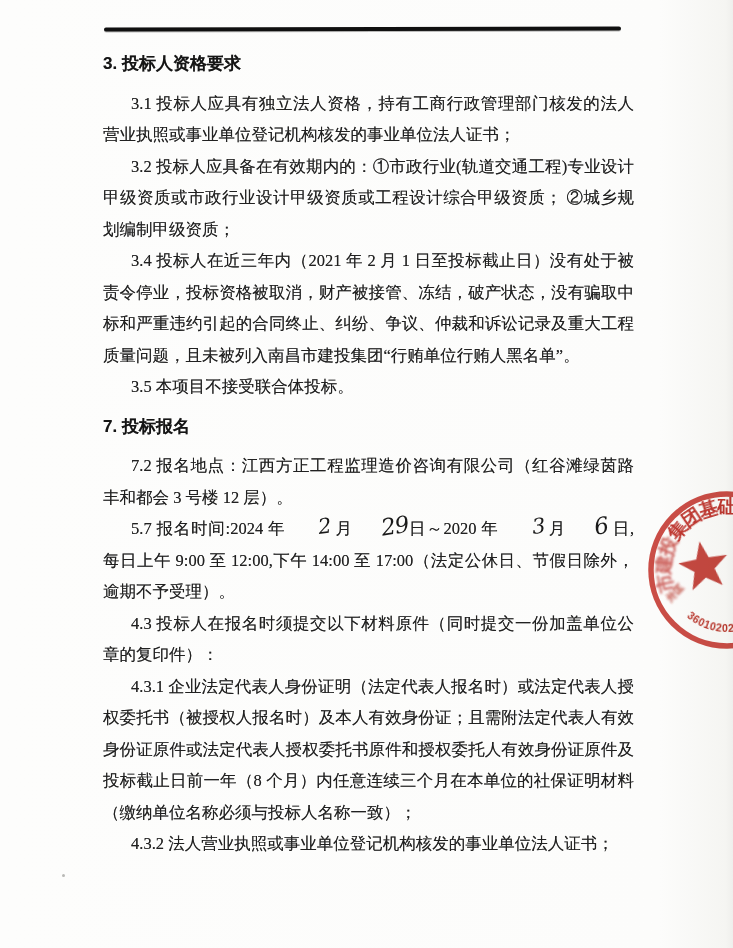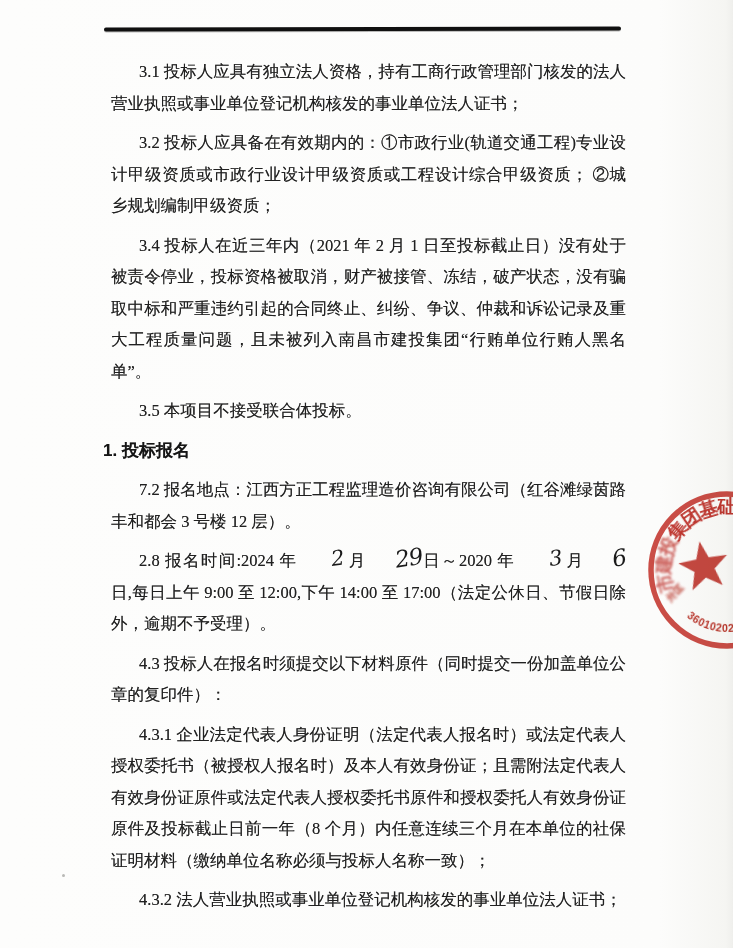--- a/index.html
+++ b/index.html
@@ -21,21 +21,21 @@
     text-align:justify;
     text-shadow:0 0 .3px rgba(25,25,25,.55);
     word-break:break-all;
   }
   .hd{
     margin:8px 0;font-weight:bold;font-size:17px;
     font-family:"Liberation Sans","DejaVu Sans",sans-serif;
     text-align:left;color:#151515;
   }
   .hd.first{margin-top:0;}
-  .para{margin:8px;text-indent:28px;}
+  .para{margin:0;text-indent:28px;}
   .hw{
     display:inline-block;
     font-family:"DejaVu Serif",serif;font-style:italic;
     font-size:21px;line-height:0;letter-spacing:-1px;
     transform:rotate(-7deg) translateY(1px);
     color:#1a1a1a;text-shadow:none;
   }
   .hw.day{font-size:23px;transform:rotate(-9deg) translateY(2px);}
   .stamp{
     position:absolute;left:612px;top:455px;width:245px;height:240px;
@@ -45,28 +45,29 @@
   .speck{position:absolute;left:62px;top:874px;width:3px;height:3px;background:#b9b9b6;border-radius:50%;}
 </style>
 </head>
 <body>
 
 <div class="page">
 
   <div class="scan-line"></div>
 
   <div class="doc">
+    <p class="hd first">3. 投标人资格要求</p>
     <p class="para">3.1 投标人应具有独立法人资格，持有工商行政管理部门核发的法人营业执照或事业单位登记机构核发的事业单位法人证书；</p>
     <p class="para">3.2 投标人应具备在有效期内的：①市政行业(轨道交通工程)专业设计甲级资质或市政行业设计甲级资质或工程设计综合甲级资质； ②城乡规划编制甲级资质；</p>
     <p class="para">3.4 投标人在近三年内（2021 年 2 月 1 日至投标截止日）没有处于被责令停业，投标资格被取消，财产被接管、冻结，破产状态，没有骗取中标和严重违约引起的合同终止、纠纷、争议、仲裁和诉讼记录及重大工程质量问题，且未被列入南昌市建投集团“行贿单位行贿人黑名单”。</p>
     <p class="para">3.5 本项目不接受联合体投标。</p>
 
-    <p class="hd">1. 投标报名</p>
+    <p class="hd">7. 投标报名</p>
     <p class="para">7.2 报名地点：江西方正工程监理造价咨询有限公司（红谷滩绿茵路丰和都会 3 号楼 12 层）。</p>
-    <p class="para"><span>2.8 报名时间:2024 年 </span><span class="hw">2</span><span> 月</span><span class="hw day">29</span><span>日～2020 年 </span><span class="hw">3</span><span> 月</span><span class="hw day">6</span><span> 日,每日上午 9:00 至 12:00,下午 14:00 至 17:00（法定公休日、节假日除外，逾期不予受理）。</span></p>
+    <p class="para"><span>5.7 报名时间:2024 年 </span><span class="hw">2</span><span> 月</span><span class="hw day">29</span><span>日～2020 年 </span><span class="hw">3</span><span> 月</span><span class="hw day">6</span><span> 日,每日上午 9:00 至 12:00,下午 14:00 至 17:00（法定公休日、节假日除外，逾期不予受理）。</span></p>
     <p class="para">4.3 投标人在报名时须提交以下材料原件（同时提交一份加盖单位公章的复印件）：</p>
     <p class="para">4.3.1 企业法定代表人身份证明（法定代表人报名时）或法定代表人授权委托书（被授权人报名时）及本人有效身份证；且需附法定代表人有效身份证原件或法定代表人授权委托书原件和授权委托人有效身份证原件及投标截止日前一年（8 个月）内任意连续三个月在本单位的社保证明材料（缴纳单位名称必须与投标人名称一致）；</p>
     <p class="para">4.3.2 法人营业执照或事业单位登记机构核发的事业单位法人证书；</p>
   </div>
 
   <svg class="stamp" width="245" height="240" viewBox="0 0 245 240">
     <defs>
       <filter id="b1" x="-20%" y="-20%" width="140%" height="140%">
           <feGaussianBlur stdDeviation="0.45"></feGaussianBlur>
         </filter>

